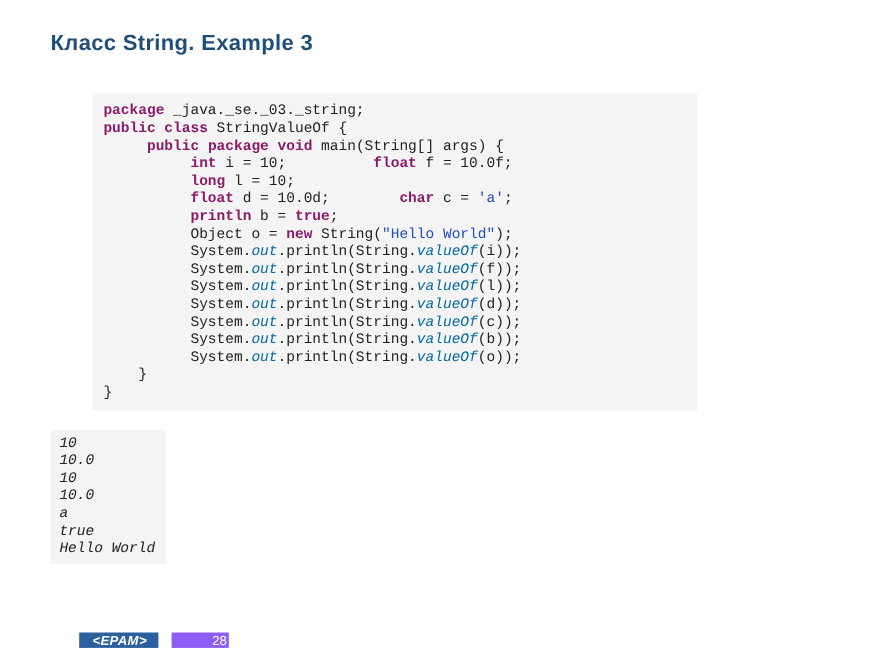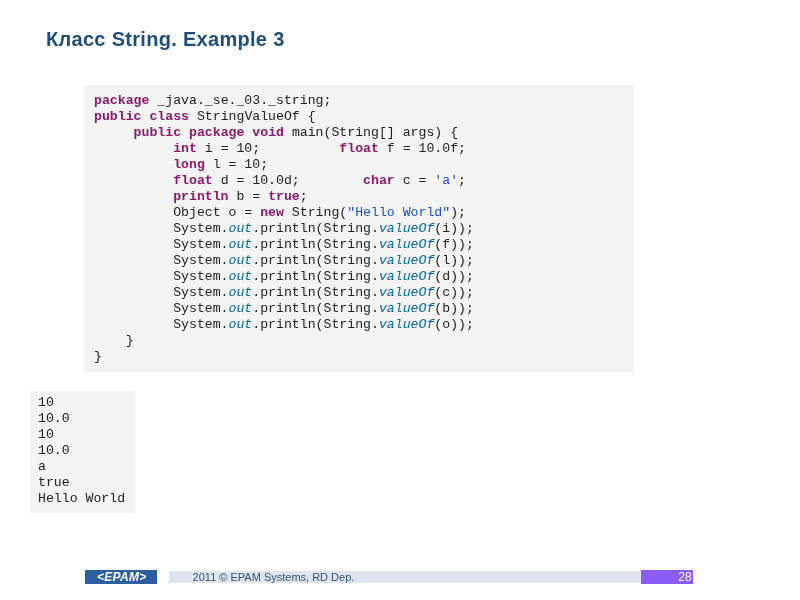--- a/index.html
+++ b/index.html
@@ -22,26 +22,27 @@
   .result-row { display: flex; margin-top: 18px; }
   .result-label { font-size: 18px; color: #222; margin-left: 84px; width: 190px; }
   .outbox {
     background: #f4f4f4;
     font-family: "Courier New", monospace;
     font-size: 13.2px;
     line-height: 16px;
     padding: 4px 10px 6px 8px;
     white-space: pre;
     color: #222;
-    margin-left: 30px;
+    margin-left: 46px;
+    font-style: italic;
   }
   .footer {
     position: absolute; left: 0; bottom: 11px;
     width: 100%; height: 24px;
-    display: flex; align-items: center; font-size: 11px; margin-left: 13px;
+    display: flex; align-items: flex-end; font-size: 11px;
   }
   .footer .left-chunk {
     display: flex; align-items: center; background: #2b5f9e;
     color: #fff; font-weight: bold; font-style: italic;
     padding: 0 10px 0 12px; font-size: 12px; letter-spacing: 0.3px;
     margin-left: 72px; min-width: 70px;
   }
   .footer .mid {
     flex: 1; background: #dee5ec; color: #31547a;
     display: flex; align-items: center; padding-left: 24px;
@@ -85,16 +86,15 @@
 <span>10</span>
 <span>10.0</span>
 <span>a</span>
 <span>true</span>
 <span>Hello World</span></div>
   </div>
 
   <div class="footer">
     <div class="left-chunk">&lt;EPAM&gt;</div>
     <div class="gap"></div>
-    <div class="mid">2011 © EPAM Systems, RD Dep.</div>
     <div class="right-chunk">28</div>
   </div>
 </div>
 
 </body></html>

